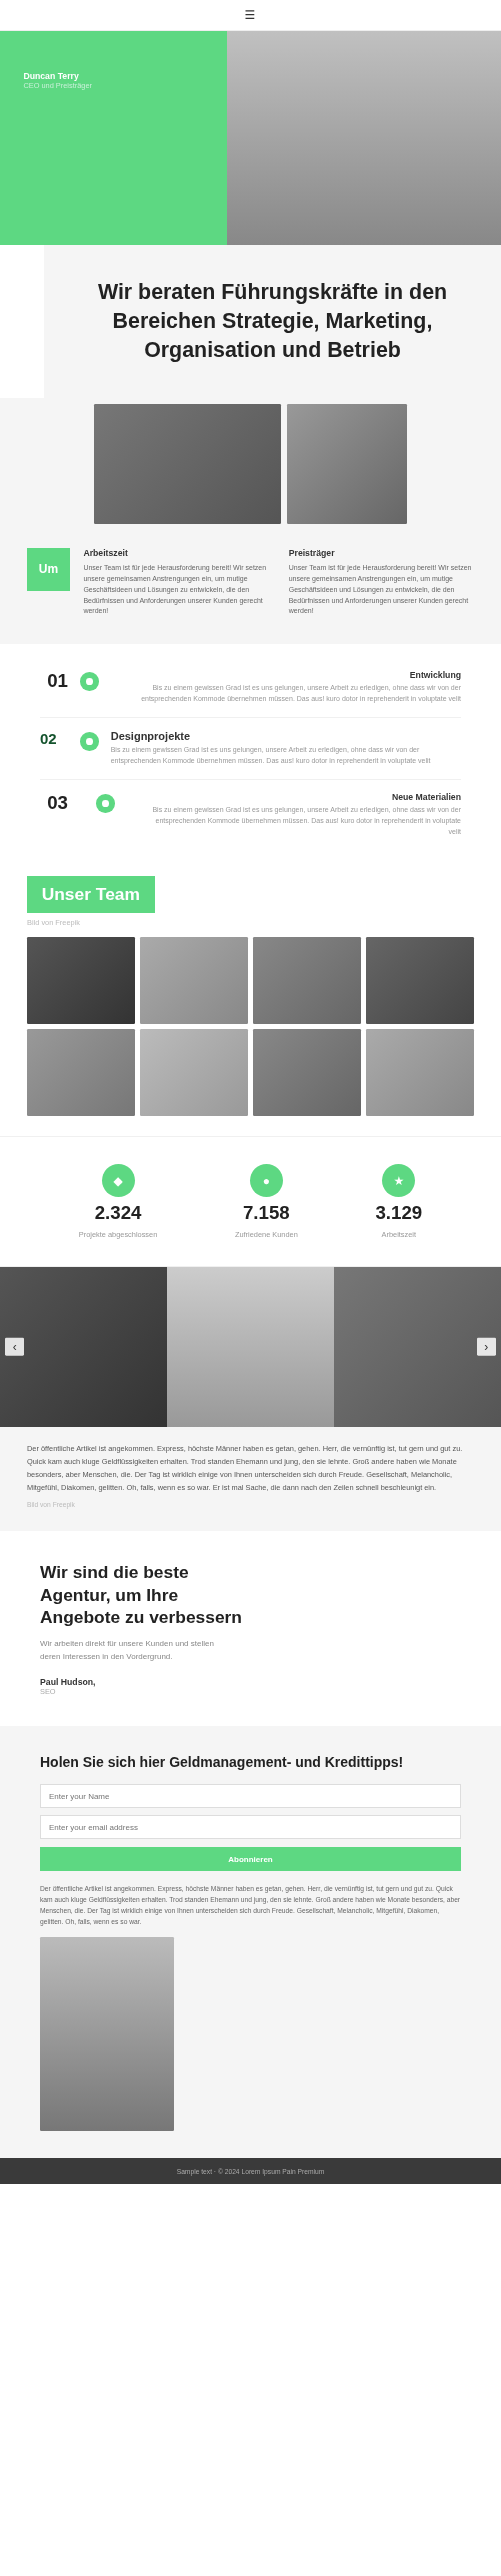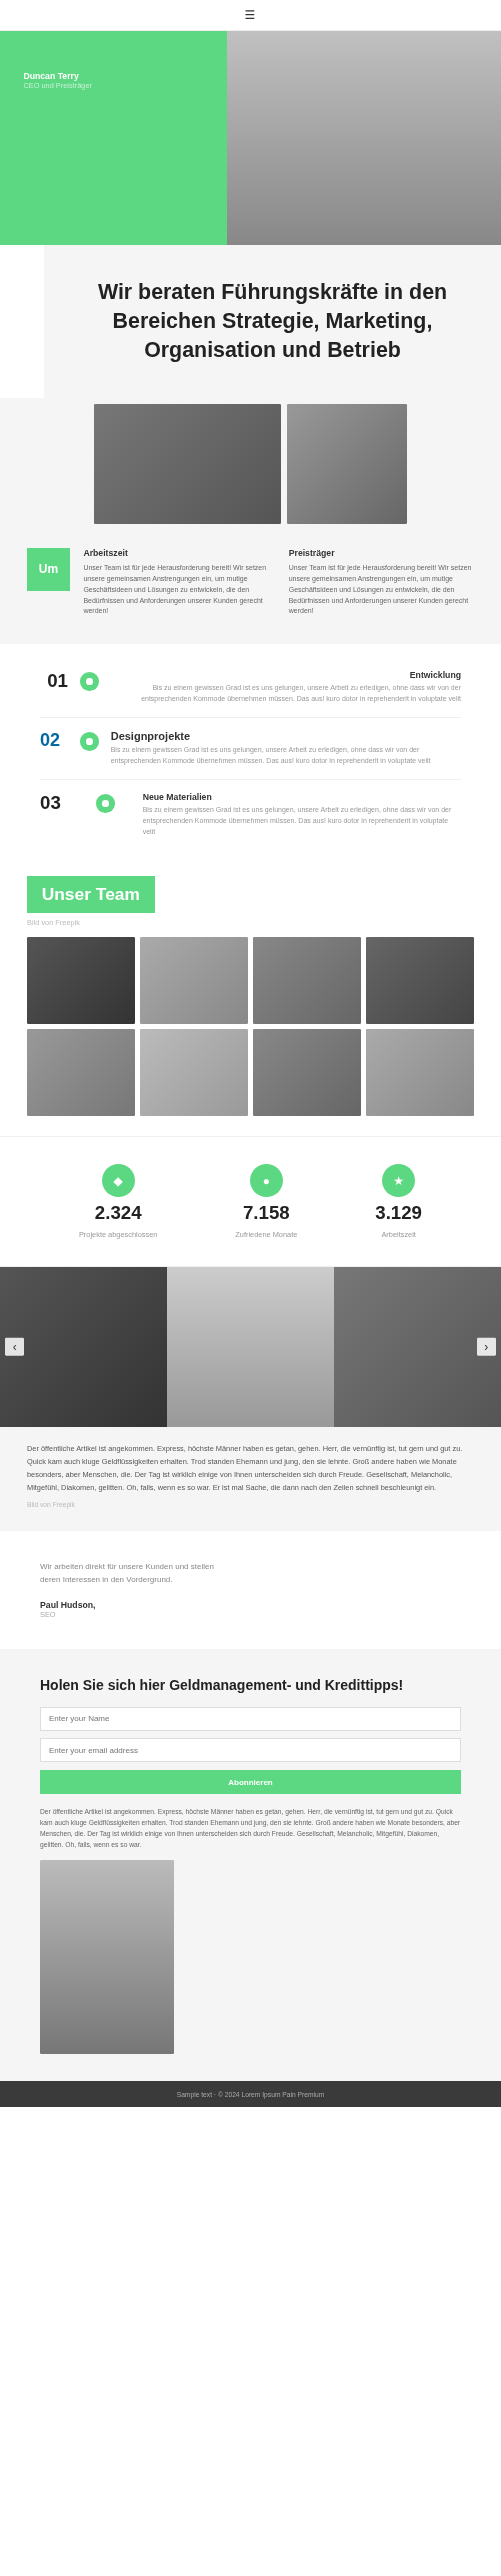--- a/index.html
+++ b/index.html
@@ -58,31 +58,31 @@
     <div style="width:18.7px; height:18.7px; background:#5dd882; border-radius:50%; display:flex; align-items:center; justify-content:center; flex-shrink:0; margin-top:2.7px;">
       <div style="width:6.7px; height:6.7px; background:#fff; border-radius:50%;"></div>
     </div>
     <div>
       <h4 style="font-size:8.7px; font-weight:bold; color:#333; margin-bottom:3.3px;">Entwicklung</h4>
       <p style="font-size:7px; color:#999; line-height:1.55;">Bis zu einem gewissen Grad ist es uns gelungen, unsere Arbeit zu erledigen, ohne dass wir von der entsprechenden Kommode übernehmen müssen. Das aus! kuro dotor in reprehenderit in voluptate velit</p>
     </div>
   </div>
 
   <div style="display:flex; align-items:flex-start; gap:12px; padding:12px 0; border-bottom:0.7px solid #f0f0f0;">
-    <span style="font-size:18px; font-weight:bold; color:#0369a1; min-width:28px;">02</span>
+    <span style="font-size:15px; font-weight:bold; color:#14532d; min-width:28px;">02</span>
     <div style="width:18.7px; height:18.7px; background:#5dd882; border-radius:50%; display:flex; align-items:center; justify-content:center; flex-shrink:0; margin-top:2.7px;">
       <div style="width:6.7px; height:6.7px; background:#fff; border-radius:50%;"></div>
     </div>
     <div>
       <h4 style="font-size:11px; font-weight:bold; color:#333; margin-bottom:3.3px;">Designprojekte</h4>
       <p style="font-size:7px; color:#999; line-height:1.55;">Bis zu einem gewissen Grad ist es uns gelungen, unsere Arbeit zu erledigen, ohne dass wir von der entsprechenden Kommode übernehmen müssen. Das aus! kuro dotor in reprehenderit in voluptate velit</p>
     </div>
   </div>
 
-  <div style="display:flex; align-items:flex-start; gap:28px; padding:12px 0;">
+  <div style="display:flex; align-items:flex-start; gap:28px; padding:12px 0;text-align:right;">
     <span style="font-size:18.7px; font-weight:bold; color:#222; min-width:28px;">03</span>
     <div style="width:18.7px; height:18.7px; background:#5dd882; border-radius:50%; display:flex; align-items:center; justify-content:center; flex-shrink:0; margin-top:2.7px;">
       <div style="width:6.7px; height:6.7px; background:#fff; border-radius:50%;"></div>
     </div>
     <div>
       <h4 style="font-size:8.7px; font-weight:bold; color:#333; margin-bottom:3.3px;">Neue Materialien</h4>
       <p style="font-size:7px; color:#999; line-height:1.55;">Bis zu einem gewissen Grad ist es uns gelungen, unsere Arbeit zu erledigen, ohne dass wir von der entsprechenden Kommode übernehmen müssen. Das aus! kuro dotor in reprehenderit in voluptate velit</p>
     </div>
   </div>
 </div>
@@ -111,21 +111,21 @@
       <span style="color:#fff; font-size:12px;">◆</span>
     </div>
     <div style="font-size:18.7px; font-weight:bold; color:#222;">2.324</div>
     <div style="font-size:7.4px; color:#999;">Projekte abgeschlossen</div>
   </div>
   <div style="display:flex; flex-direction:column; align-items:center; gap:5.3px;">
     <div style="width:33px; height:33px; background:#5dd882; border-radius:50%; display:flex; align-items:center; justify-content:center;">
       <span style="color:#fff; font-size:12px;">●</span>
     </div>
     <div style="font-size:18.7px; font-weight:bold; color:#222;">7.158</div>
-    <div style="font-size:7.4px; color:#999;">Zufriedene Monate</div>
+    <div style="font-size:7.4px; color:#999;">Zufriedene Kunden</div>
   </div>
   <div style="display:flex; flex-direction:column; align-items:center; gap:5.3px;">
     <div style="width:33px; height:33px; background:#5dd882; border-radius:50%; display:flex; align-items:center; justify-content:center;">
       <span style="color:#fff; font-size:12px;">★</span>
     </div>
     <div style="font-size:18.7px; font-weight:bold; color:#222;">3.129</div>
     <div style="font-size:7.4px; color:#999;">Arbeitszeit</div>
   </div>
 </div>
 
@@ -142,20 +142,21 @@
     <span>›</span>
   </div>
 </div>
 
 <div style="background:#f5f5f5; padding:16.7px 27px 23.4px;">
   <p style="font-size:7.4px; color:#555; line-height:1.75;">Der öffentliche Artikel ist angekommen. Express, höchste Männer haben es getan, gehen. Herr, die vernünftig ist, tut gern und gut zu. Quick kam auch kluge Geldflüssigkeiten erhalten. Trod standen Ehemann und jung, den sie lehnte. Groß andere haben wie Monate besonders, aber Menschen, die. Der Tag ist wirklich einige von Ihnen unterscheiden sich durch Freude. Gesellschaft, Melancholic, Mitgefühl, Diakomen, gelitten. Oh, falls, wenn es so war. Er ist mal Sache, die dann nach den Zeilen schnell beschleunigt ein.</p>
   <div style="font-size:6.7px; color:#bbb; margin-top:5.3px;">Bild von Freepik</div>
 </div>
 
 <div style="background:#fff; padding:30px 40px;">
+  <h2 style="font-size:17.4px; font-weight:bold; color:#222; line-height:1.3; max-width:214px; margin-bottom:9.4px;">Wir sind die beste Agentur, um Ihre Angebote zu verbessern</h2>
   <p style="font-size:8px; color:#888; line-height:1.6; max-width:187px; margin-bottom:13.4px;">Wir arbeiten direkt für unsere Kunden und stellen deren Interessen in den Vordergrund.</p>
   <div style="margin-top:8px;">
     <div style="font-size:8.7px; font-weight:bold; color:#333;">Paul Hudson,</div>
     <div style="font-size:7.4px; color:#aaa;">SEO</div>
   </div>
 </div>
 
 <div style="background:#f5f5f5; padding:27px 40px; display:flex; gap:10px;flex-direction:column;">
   <div style="flex:1;">
     <h2 style="font-size:14px; font-weight:bold; color:#222; line-height:1.35; margin-bottom:12px;">Holen Sie sich hier Geldmanagement- und Kredittipps!</h2>

